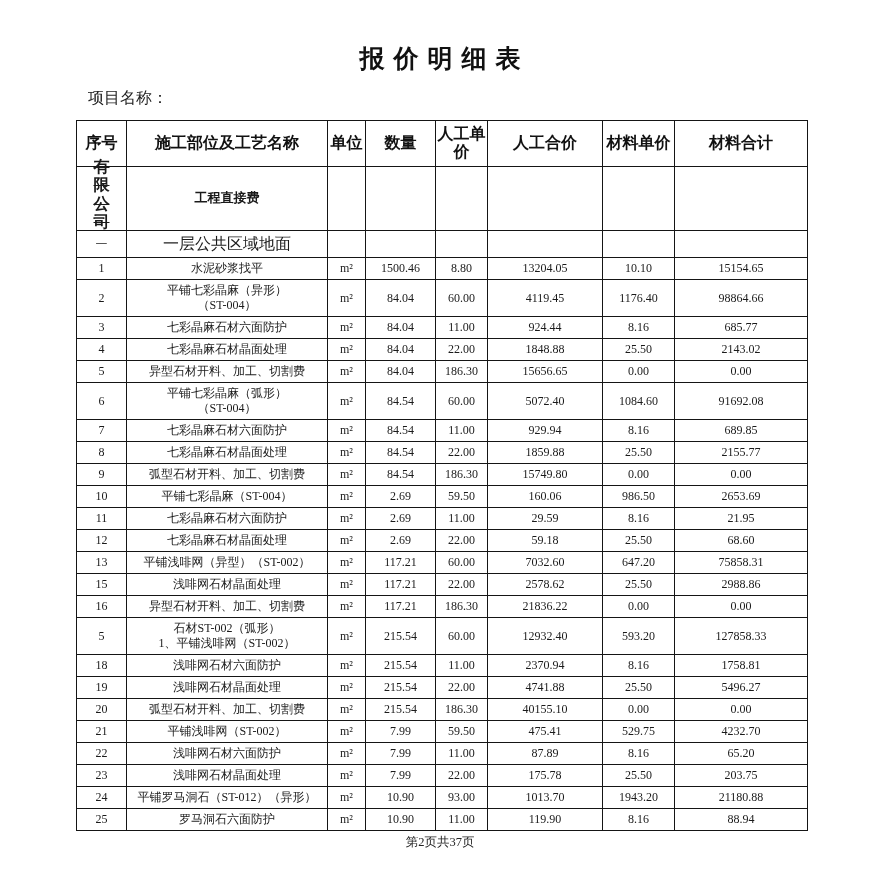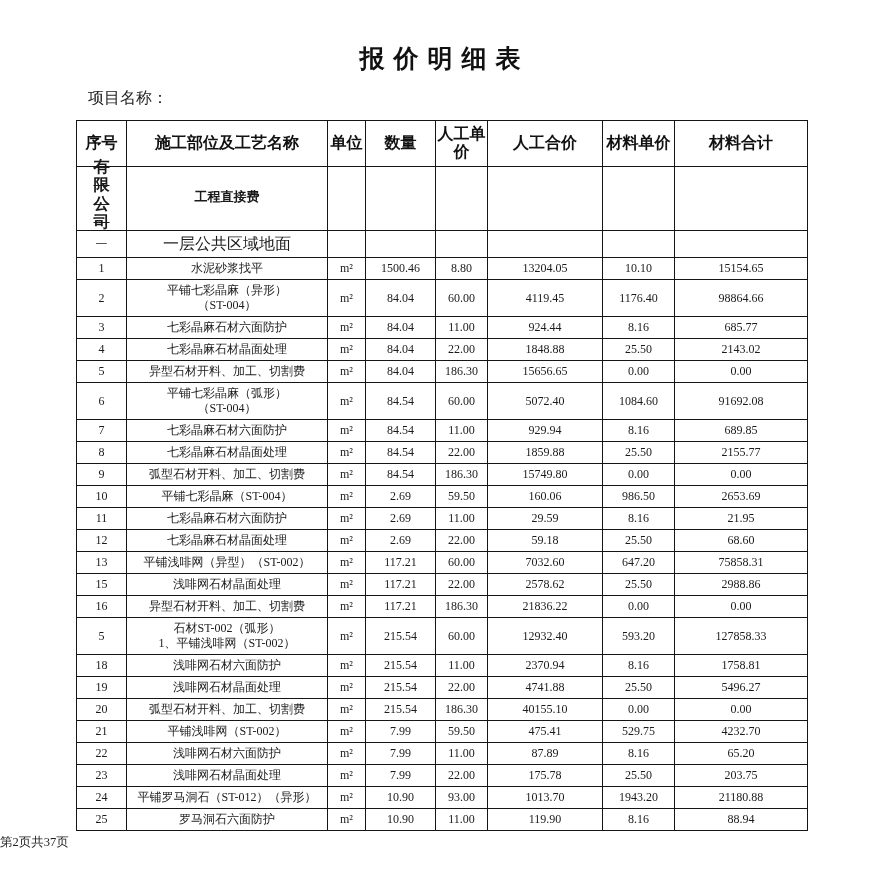--- a/index.html
+++ b/index.html
@@ -48,38 +48,39 @@
     font-size: 12px;
     text-align: center;
     vertical-align: middle;
     padding: 3px 2px;
     height: 19px;
     line-height: 1.25;
   }
   table.quote td span { white-space: pre-line; display: inline-block; }
   td.cell-name { text-align: left; padding-left: 5px; }
   
-  .row-direct-fee .cell-name { text-align: center; font-weight: bold; font-size: 13px; font-family: Liberation Mono, monospace; }
+  .row-direct-fee .cell-name { text-align: center; font-weight: bold; font-size: 13px; }
   .row-direct-fee .cell-serial span {
     display: block;
     width: 28px;
     margin: -12px auto -4px auto;
     font-weight: bold;
     font-size: 16px;
     line-height: 1.15;
     text-align: center;
     text-decoration: line-through;
     white-space: normal;
   }
   .row-section .cell-name { font-weight: normal; font-size: 16px; }
   .row-section .cell-serial { font-size: 12px; }
   .page-footer {
     position: absolute;
     left: 0; right: 0;
     top: 834px;
+    text-align: center;
     font-size: 12.5px;
     color: #222;
   }
 </style>
 </head>
 <body>
 
 <div class="page">
 
   <div class="doc-title">报价明细表</div>

